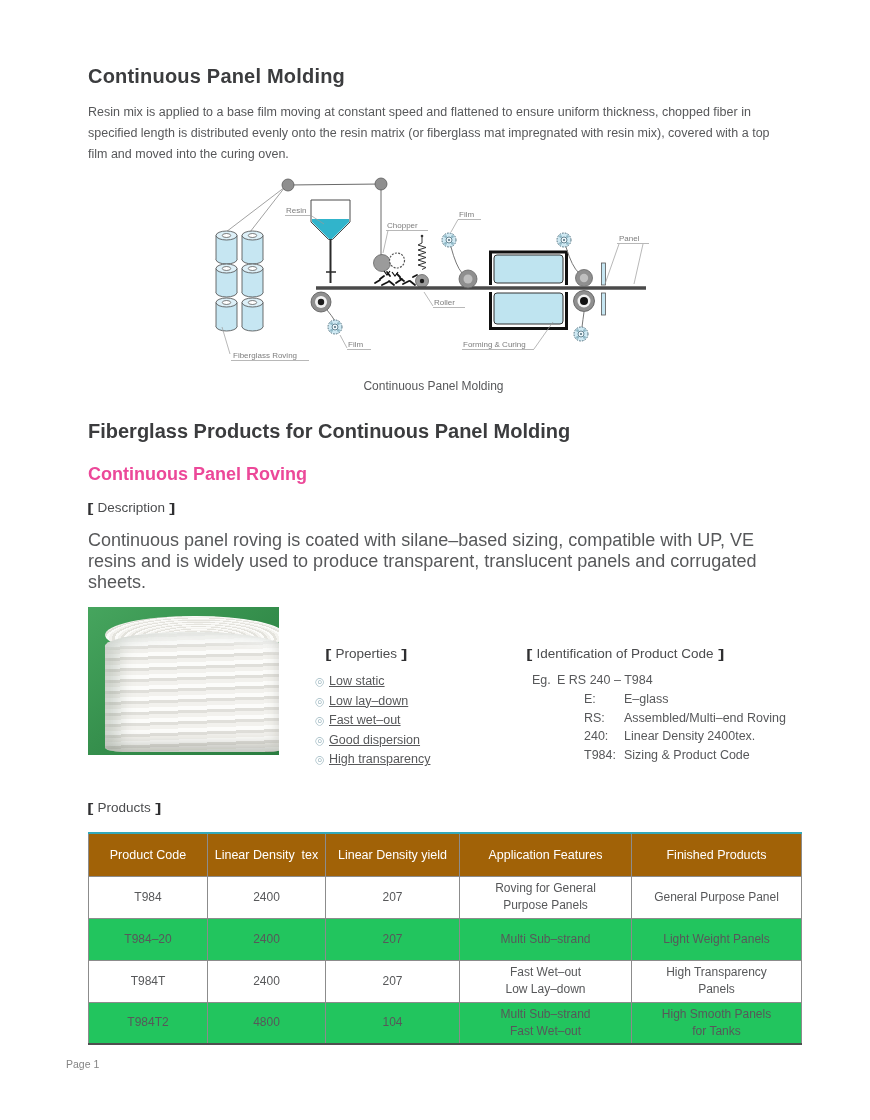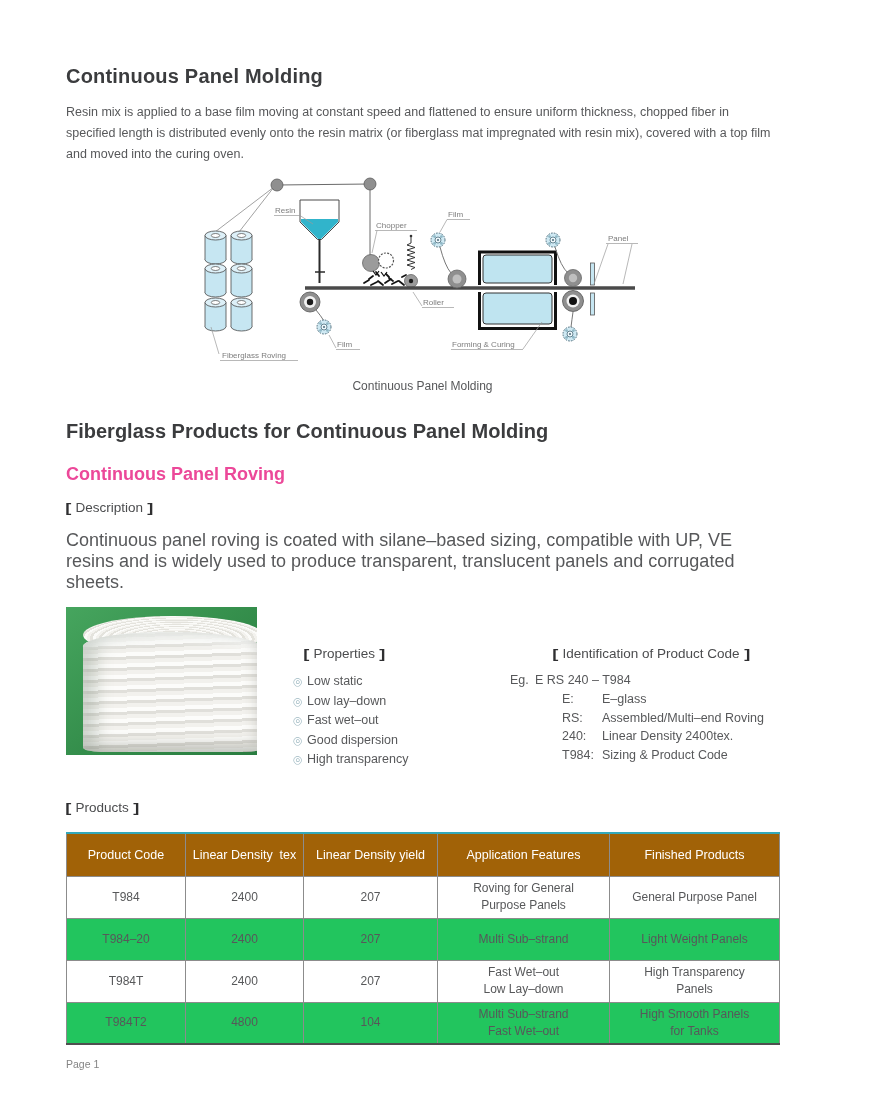--- a/index.html
+++ b/index.html
@@ -1,18 +1,18 @@
 <!DOCTYPE html>
 <html><head>
 <meta charset="utf-8">
 <style>
   * { margin:0; padding:0; box-sizing:border-box; }
   html,body { background:#ffffff; }
   body { font-family:"Liberation Sans","DejaVu Sans",sans-serif; color:#57585a; }
-  .page { position:relative; width:870px; height:1120px; background:#ffffff; overflow:hidden; }
+  .page { position:relative; width:870px; height:1120px; background:#ffffff; overflow:hidden;padding-left:22px; }
   .content { padding:0 91px 0 66px; }
 
   h1.title { padding-top:64px; font-size:20px; line-height:24px; font-weight:bold; color:#3b3c3e; letter-spacing:.2px; }
   p.intro { margin-top:14px; font-size:12.5px; line-height:21px; color:#57585a; }
 
   .diagram-wrap { margin-top:6px; width:485px; height:206px; margin-left:auto; margin-right:auto; }
   .diagram-caption { margin-top:2px; text-align:center; font-size:12px; line-height:15px; color:#57585a; }
 
   h2.section { margin-top:24px; font-size:20px; line-height:26px; font-weight:bold; color:#3b3c3e; }
   h3.sub { margin-top:18px; font-size:18px; line-height:24px; font-weight:bold; color:#ec4899; }
@@ -27,25 +27,25 @@
   .photo { position:absolute; left:0; top:0; width:191px; height:148px; overflow:hidden;
            background:linear-gradient(140deg,#46a55e 0%,#338c4a 55%,#2a7c40 100%); }
   .roll-top { position:absolute; left:9%; right:-3%; top:6%; height:26%; border-radius:50%;
            background:repeating-radial-gradient(ellipse at 52% 60%, #fbfbf9 0 3px, #e4e3dd 3px 6px, #f3f2ee 6px 9px); }
   .roll-body { position:absolute; left:9%; right:-3%; top:17%; bottom:2%;
            background:repeating-linear-gradient(178deg, #fcfcfa 0 4px, #e0dfda 4px 7px, #f2f1ed 7px 11px);
            border-radius:48% 52% 10% 10% / 12% 14% 4% 4%;
            box-shadow:inset 14px 0 16px rgba(90,110,90,.25), inset -6px -8px 14px rgba(110,110,100,.28), inset 0 8px 10px rgba(255,255,255,.85); }
   .props { position:absolute; left:227px; top:38px; width:200px; }
   .props .bhead { margin-top:0; padding-left:11px; }
-  .props ul { list-style:none; margin-top:9px; }
+  .props ul { list-style:none; margin-top:9px;text-decoration:underline; }
   .props li { font-size:12.5px; line-height:19.5px; color:#57585a; }
   .bullet { display:inline-block; width:14px; color:#9fb9c2; font-size:11px; }
   .ident { position:absolute; left:439px; top:38px; width:274px; }
-  .ident .bhead { margin-top:0;margin-left:48px; }
+  .ident .bhead { margin-top:0; }
   .eg-line { margin-top:8px; padding-left:5px; font-size:12.5px; line-height:19px; display:flex;align-items:center; }
   .eg-label { width:25px; }
   .irow { display:flex; padding-left:57px; font-size:12.5px; line-height:18.5px; }
   .ikey { width:40px; }
 
   .products-head { margin-top:44px; }
   table.products { margin-top:15px; width:713px; border-collapse:collapse; table-layout:fixed;
            border-left:1px solid #8c8c8c; border-right:1px solid #8c8c8c; border-bottom:2px solid #4f4f4f; }
   table.products th { background:#a16207; color:#ffffff; font-weight:normal; font-size:12.5px;
            height:43px; border:1px solid #8c8c8c; border-top:2px solid #33a8ba; white-space:pre-wrap; text-align:center; vertical-align:middle; }

